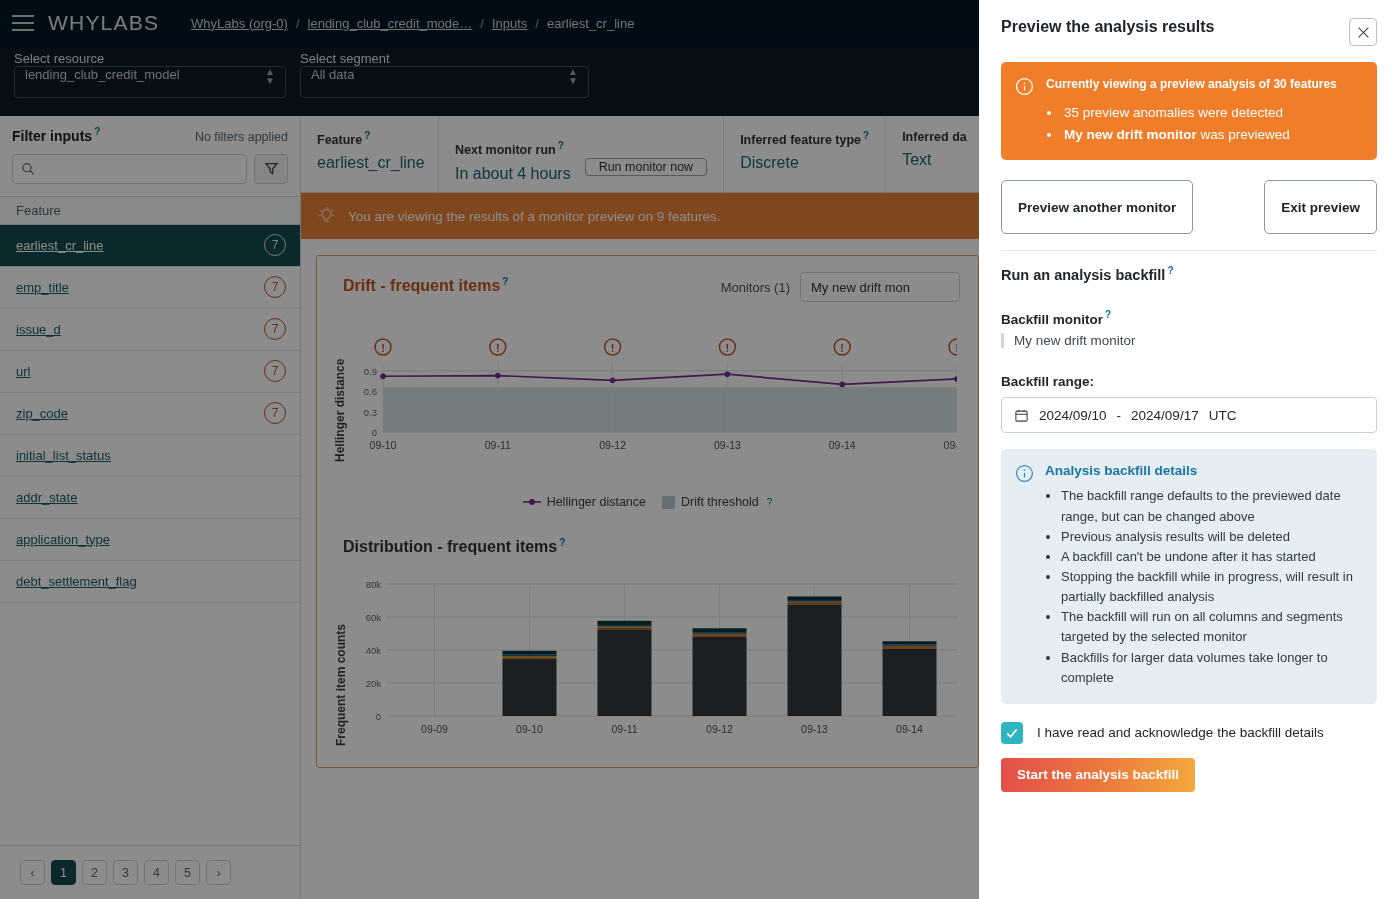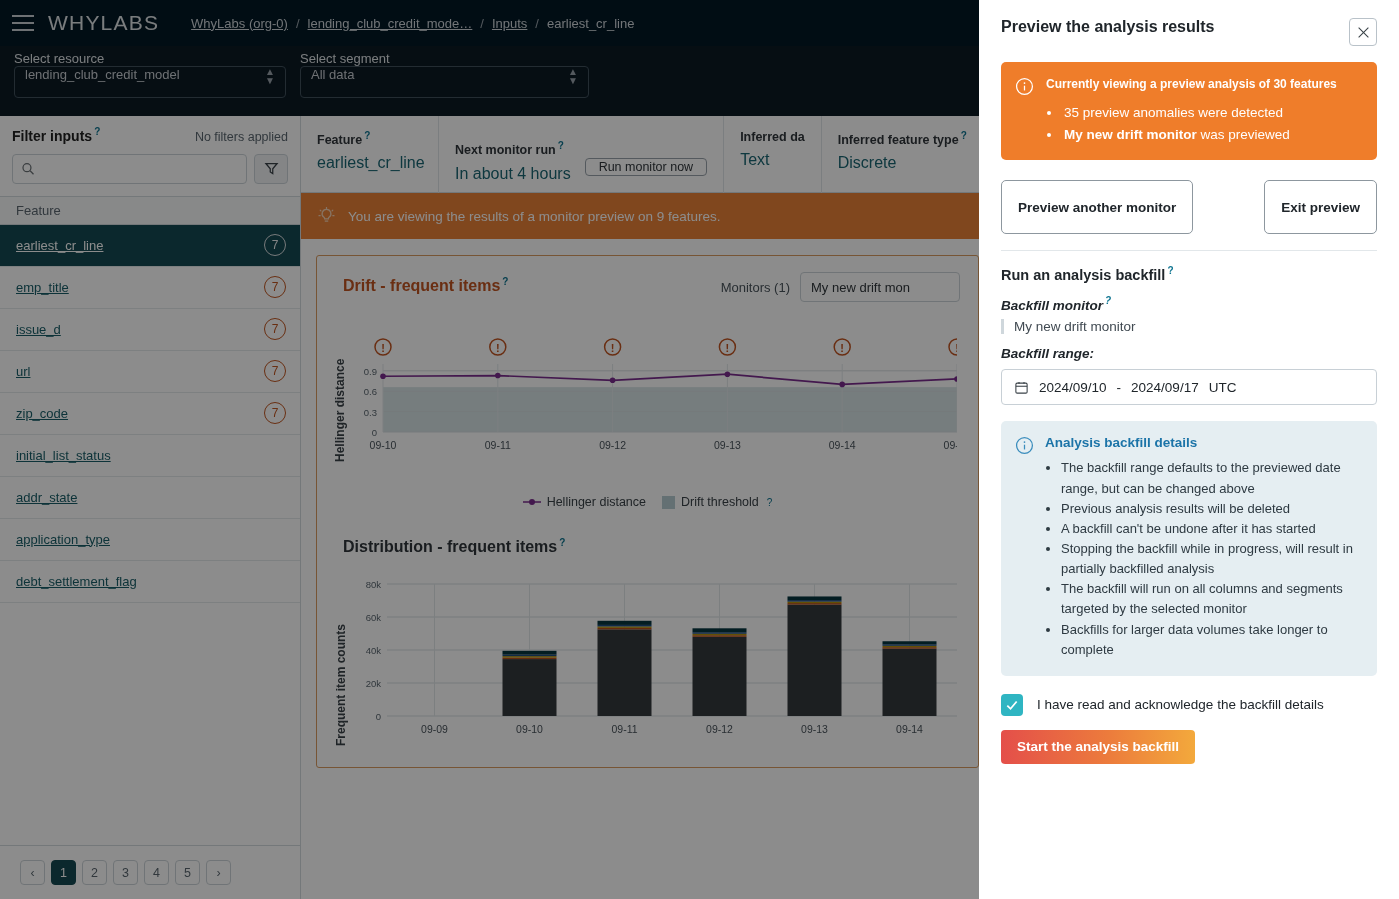--- a/index.html
+++ b/index.html
@@ -123,21 +123,21 @@
   .obtitle { font-size: 12px; font-weight: bold; line-height: 1.45; }
   .oblist { margin: 9px 0 0 16px; font-size: 13.5px; line-height: 1.62; }
   .oblist li { padding-left: 2px; }
   .oblist b { font-weight: bold; }
   .btnrow { display: flex; justify-content: space-between; margin-top: 20px; padding-bottom: 16px;
             border-bottom: 1px solid #e2e7ea; }
   .obtn { height: 54px; padding: 0 16px; border: 1px solid #8d979f; border-radius: 5px;
           background: #fff; font-size: 13.5px; font-weight: bold; color: #20262b; cursor: pointer;
           font-family: "Liberation Sans", sans-serif; }
   .sechdr { margin-top: 14px; font-size: 14.5px; font-weight: bold; color: #20262b; }
-  .fieldlbl { margin-top: 12px; font-size: 13.5px; font-weight: bold; color: #20262b; font-style: italic; }
+  .fieldlbl { margin-top: 26px; font-size: 13.5px; font-weight: bold; color: #20262b; }
   .monvalue { margin-top: 7px; font-size: 13.5px; color: #414a52; border-left: 3px solid #cfd7dc;
               padding-left: 10px; }
   .daterange { margin-top: 8px; height: 36px; border: 1px solid #c8d0d6; border-radius: 4px;
                display: flex; align-items: center; gap: 10px; padding: 0 12px;
                font-size: 13.5px; color: #20262b; cursor: pointer; }
   .infobox { margin-top: 16px; background: #e5eef2; border-radius: 5px; padding: 14px 16px 16px 14px;
              display: flex; gap: 11px; }
   .ibtitle { font-size: 13.5px; font-weight: bold; color: #1c74a8; }
   .iblist { margin: 8px 0 0 16px; font-size: 13px; color: #2e3a42; line-height: 1.55; }
   .ackrow { display: flex; align-items: center; gap: 14px; margin-top: 18px; }
@@ -270,27 +270,27 @@
         <div class="lbl"><span>Feature</span><span class="qmark">?</span></div>
         <div class="val">earliest_cr_line</div>
       </div>
       <div class="fcell withbtn" style="width:305px;">
         <div style="display:flex;flex-direction:column;">
           <div class="lbl"><span>Next monitor run</span><span class="qmark">?</span></div>
           <div class="val">In about 4 hours</div>
         </div>
         <button class="runbtn">Run monitor now</button>
       </div>
+      <div class="fcell" style="width:170px;">
+        <div class="lbl"><span>Inferred feature type</span><span class="qmark">?</span></div>
+        <div class="val">Discrete</div>
+      </div>
       <div class="fcell" style="width:120px;">
         <div class="lbl">Inferred da</div>
         <div class="val">Text</div>
-      </div>
-      <div class="fcell" style="width:170px;">
-        <div class="lbl"><span>Inferred feature type</span><span class="qmark">?</span></div>
-        <div class="val">Discrete</div>
       </div>
     </div>
 
     <div class="pvbanner">
       <svg width="19" height="19" viewBox="0 0 24 24">
         <path d="M12 3a5.5 5.5 0 0 0-3.2 10c.5.4.8 1 .8 1.6v.4h4.8v-.4c0-.6.3-1.2.8-1.6A5.5 5.5 0 0 0 12 3z" fill="none" stroke="#f6d3b4" stroke-width="1.6"></path>
         <rect x="9.8" y="17" width="4.4" height="1.6" fill="#f6d3b4"></rect>
         <g stroke="#f6d3b4" stroke-width="1.5" stroke-linecap="round">
           <line x1="12" y1="0.6" x2="12" y2="2"></line>
             <line x1="4" y1="4" x2="5" y2="5"></line>

